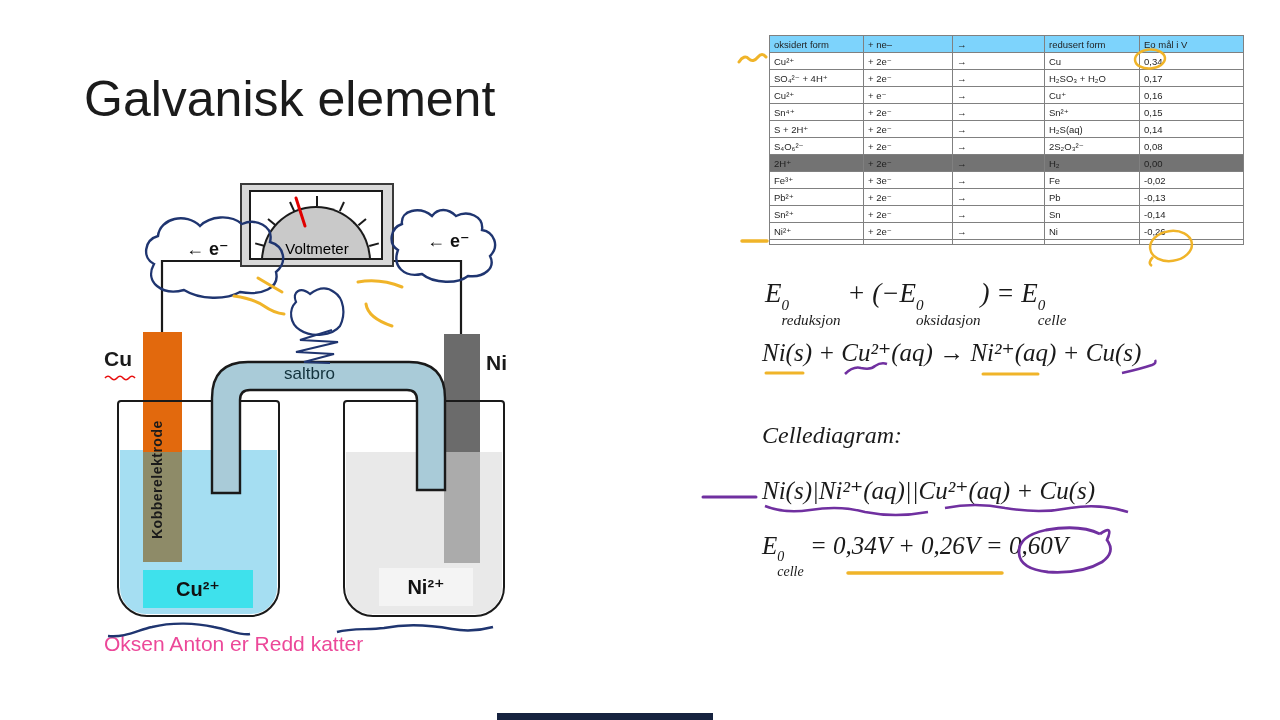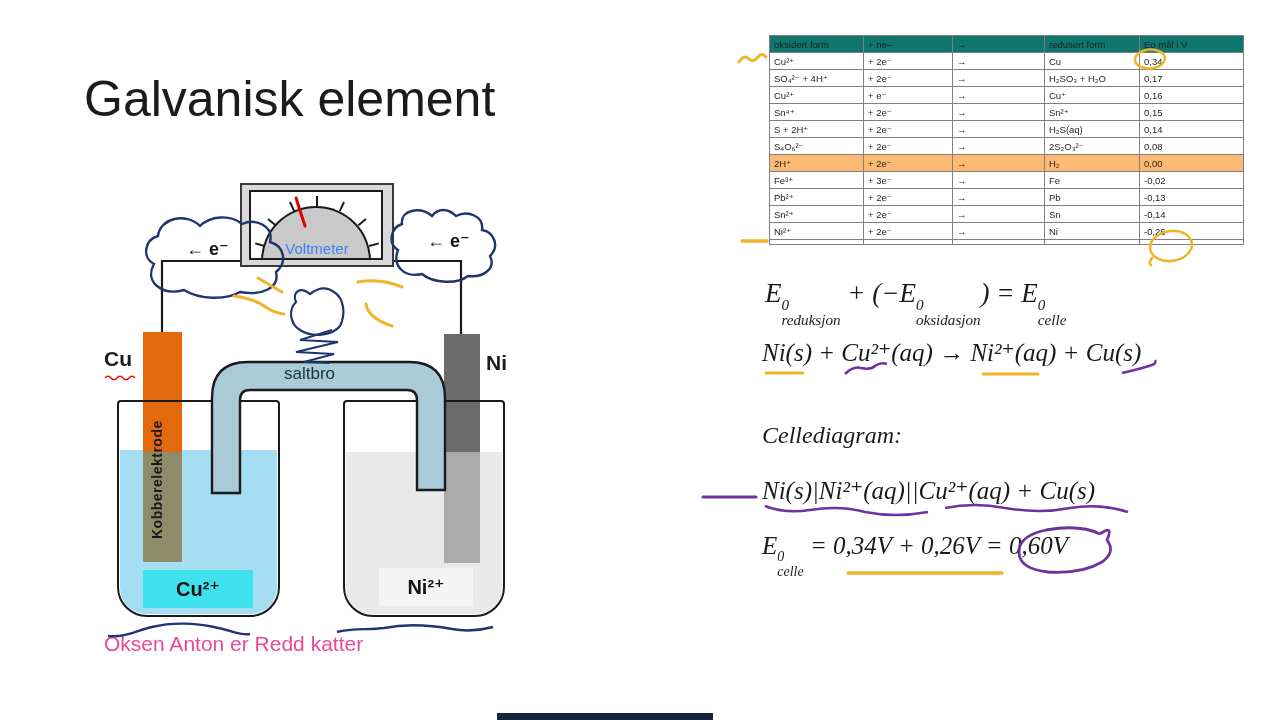--- a/index.html
+++ b/index.html
@@ -5,21 +5,21 @@
   html,body{margin:0;padding:0;background:#fff;}
   .stage{position:relative;width:1280px;height:720px;background:#fff;overflow:hidden;
          font-family:"Liberation Sans","DejaVu Sans",sans-serif;color:#1a1a1a;}
   .abs{position:absolute;}
   .title{left:84px;top:70px;font-size:50px;font-weight:300;color:#1b1b1b;margin:0;}
   
   .voltframe{left:240px;top:183px;width:154px;height:84px;background:#D9D9D9;border:2.5px solid #3a3a3a;box-sizing:border-box;z-index:2;}
   .voltpanel{left:249px;top:190px;width:134px;height:70px;background:#fff;border:2px solid #1a1a1a;box-sizing:border-box;overflow:hidden;z-index:2;}
   .dome{position:absolute;left:50%;bottom:-3px;transform:translateX(-50%);width:110px;height:55px;background:#C9C9C9;
         border:2.5px solid #1a1a1a;border-bottom:none;border-radius:110px 110px 0 0;box-sizing:border-box;}
-  .voltlabel{left:267px;top:240px;width:100px;text-align:center;font-size:15px;color:#3b82f6;z-index:6;}
+  .voltlabel{left:267px;top:240px;width:100px;text-align:center;font-size:15px;color:#000000;z-index:6;}
   
   .cu-el{left:143px;top:332px;width:39px;height:120px;background:#E2690D;z-index:2;}
   .cu-el-sub{left:143px;top:452px;width:39px;height:110px;background:#8E8B68;z-index:2;}
   .ni-el{left:444px;top:334px;width:36px;height:118px;background:#6B6B6B;z-index:2;}
   .ni-el-sub{left:444px;top:452px;width:36px;height:111px;background:#ABABAB;z-index:2;}
   .el-text{left:149px;top:392px;width:26px;height:176px;writing-mode:vertical-rl;transform:rotate(180deg);
            font-size:14px;font-weight:600;color:#1a1a1a;z-index:3;text-align:center;letter-spacing:.5px;}
   .beaker{border:2.5px solid #1a1a1a;border-radius:4px 4px 30px 30px;box-sizing:border-box;z-index:3;}
   .beaker-l{left:117px;top:400px;width:163px;height:217px;}
   .beaker-r{left:343px;top:400px;width:162px;height:217px;}
@@ -32,22 +32,22 @@
   .metal-lbl{font-size:21px;font-weight:700;z-index:6;}
   .cu-lbl{left:104px;top:347px;}
   .ni-lbl{left:486px;top:351px;}
   .saltbro-lbl{left:284px;top:364px;width:88px;text-align:left;font-size:17px;color:#13333d;z-index:6;}
   .e-lbl{font-size:18px;font-weight:700;z-index:6;color:#111;}
   .e-l{left:186px;top:238px;} .e-r{left:427px;top:230px;}
   .mnemonic{left:104px;top:632px;font-size:21px;color:#ec4899;z-index:2;}
   
   .redox{position:absolute;left:769px;top:35px;border-collapse:collapse;table-layout:fixed;font-size:9.5px;color:#1f1f1f;z-index:2;}
   .redox td,.redox th{border:1px solid #808080;padding:1px 4px;font-weight:400;text-align:left;height:14px;white-space:nowrap;overflow:hidden;}
-  .redox thead th{background:#0f766e;}
-  .redox tr.hl td{background:#fdba74;}
+  .redox thead th{background:#7dd3fc;}
+  .redox tr.hl td{background:#737373;}
   .redox tr.stub td{height:4px;padding:0;}
   
   .math{position:absolute;font-family:"Liberation Serif","DejaVu Serif",serif;font-style:italic;color:#1a1a1a;white-space:nowrap;z-index:2;}
   .ss{display:inline-flex;flex-direction:column;align-items:flex-start;font-size:0.56em;line-height:1.05;vertical-align:-0.5em;}
   .overlay{position:absolute;left:0;top:0;z-index:5;pointer-events:none;}
   .bbar{left:497px;top:713px;width:216px;height:7px;background:#16233F;z-index:8;}
 </style>
 </head>
 <body>
 

